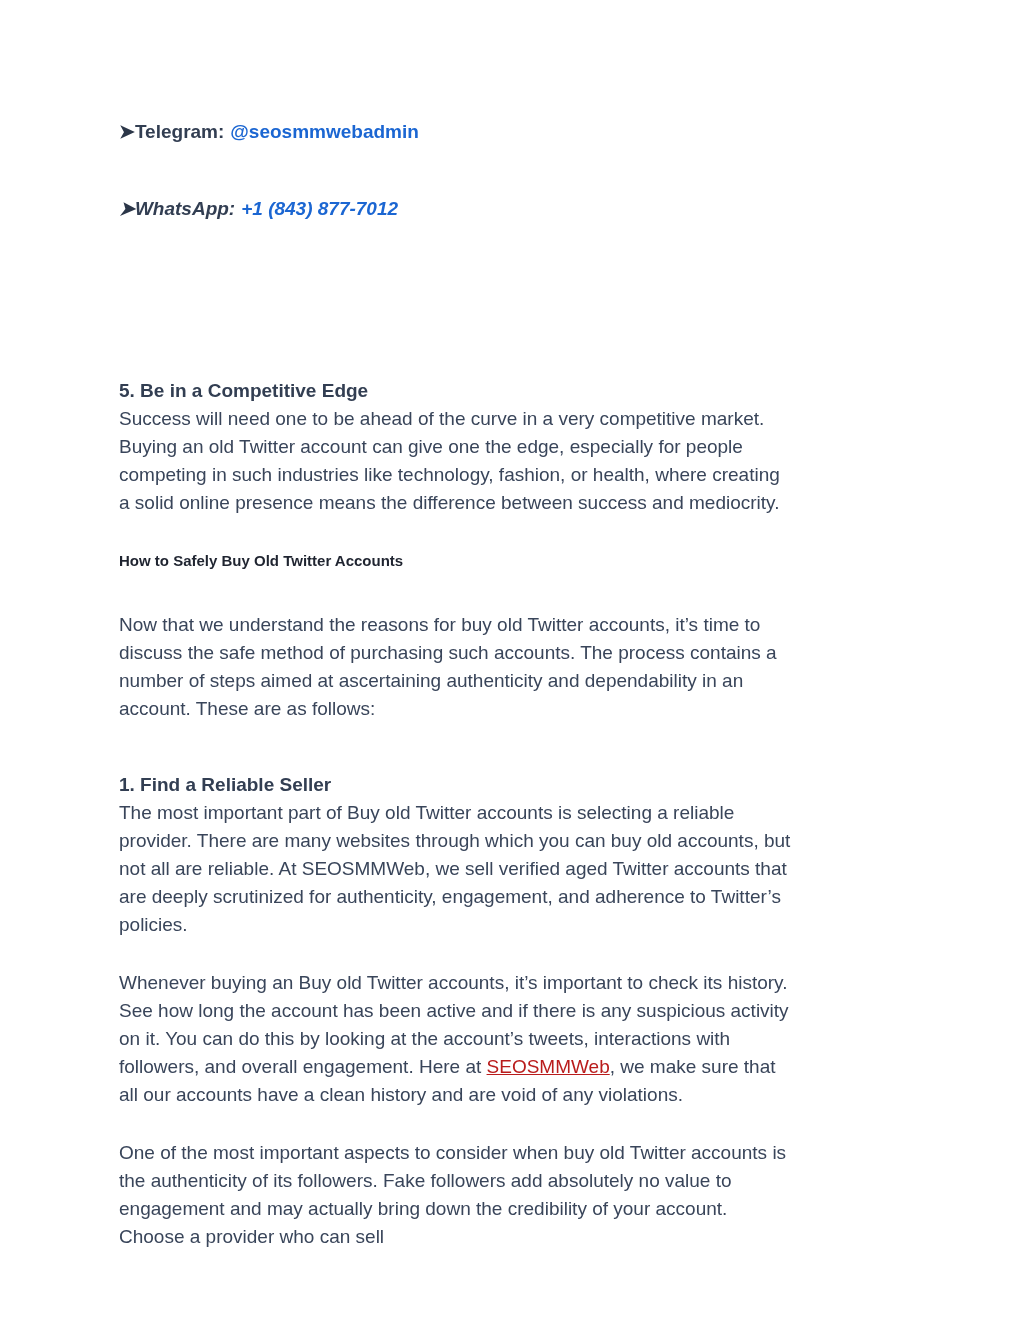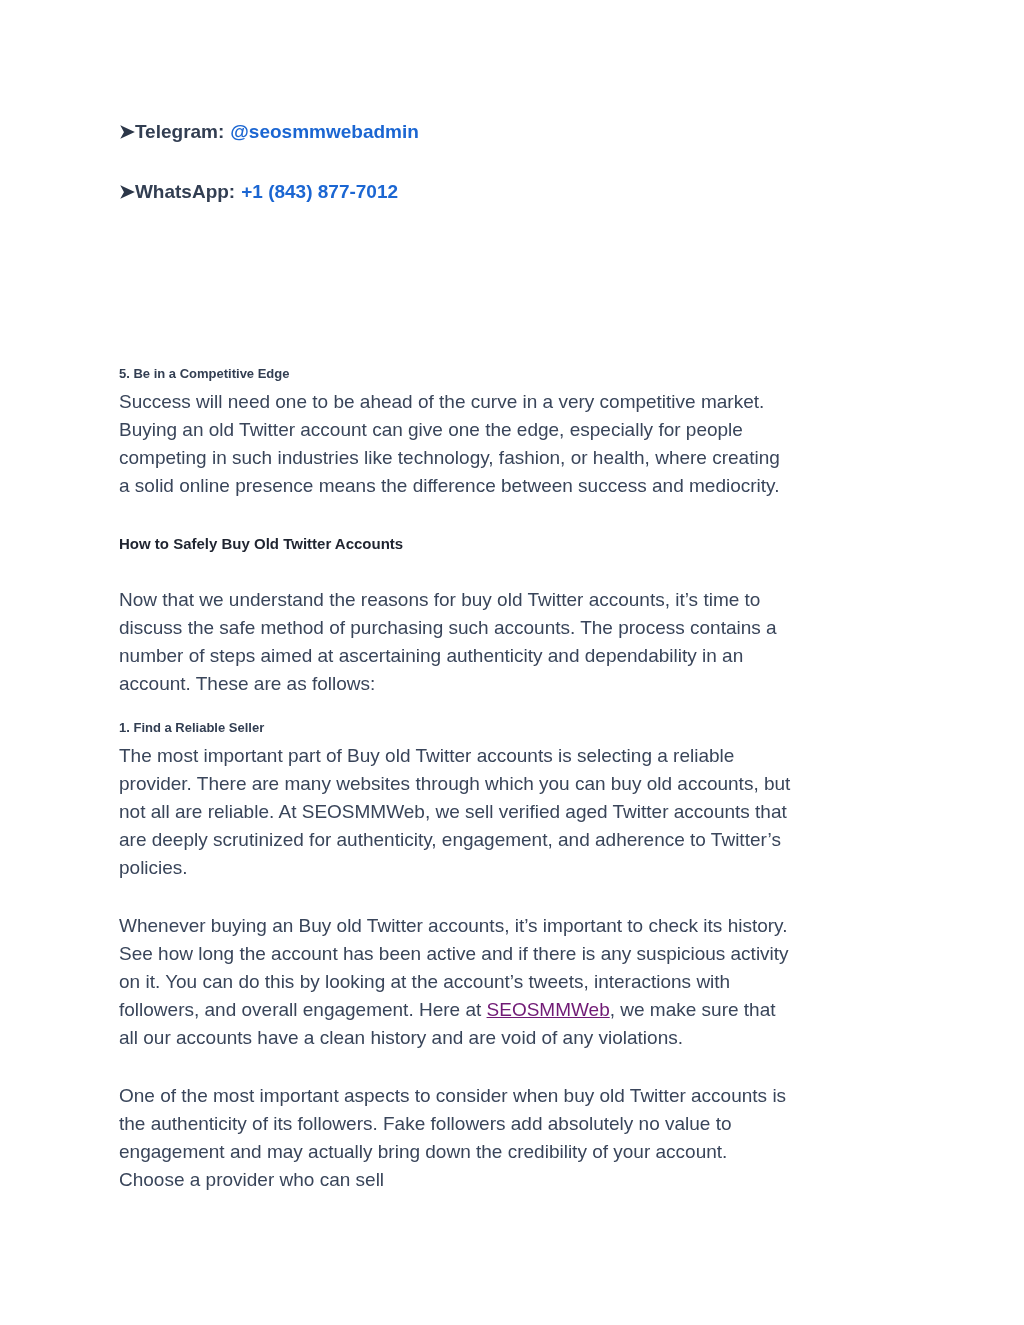--- a/index.html
+++ b/index.html
@@ -13,48 +13,48 @@
     font-size: 19px;
     line-height: 28px;
     color: #39455a;
     overflow: hidden;
   }
   p, h2, h3 { margin: 0; padding: 0; }
   .contact-line {
     font-weight: 700;
     color: #323e52;
   }
-  .contact-line.second { margin-top: 32px; }
+  .contact-line.second { margin-top: 49px; font-style: italic; }
   .arrow { color: #2b3648; }
   .contact-value {
     color: #1b66d2;
     margin-left: 6px;
     text-decoration: none;
     cursor: pointer;
   }
   .section-5 { margin-top: 154px; }
   .sec-heading {
     font-weight: 700;
-    font-size: 13px;
+    font-size: 19px;
     line-height: 28px;
     color: #323e52;
   }
   .body-par { color: #39455a; }
   .howto-heading {
     margin-top: 28px;
     font-weight: 700;
     font-size: 15px;
     line-height: 32px;
     color: #1f2430;
   }
-  .intro-par { margin-top: 26px; }
+  .intro-par { margin-top: 34px; }
   .step { margin-top: 30px; }
-  .step.first { margin-top: 16px; }
+  .step.first { margin-top: 48px; }
   .inline-link {
-    color: #701a75;
+    color: #b91c1c;
     text-decoration: underline;
     cursor: pointer;
   }
 </style>
 </head>
 <body>
 
 <div class="doc">
 
   <p class="contact-line"><span class="arrow">➤</span><span>Telegram:</span><a class="contact-value">@seosmmwebadmin</a></p>

